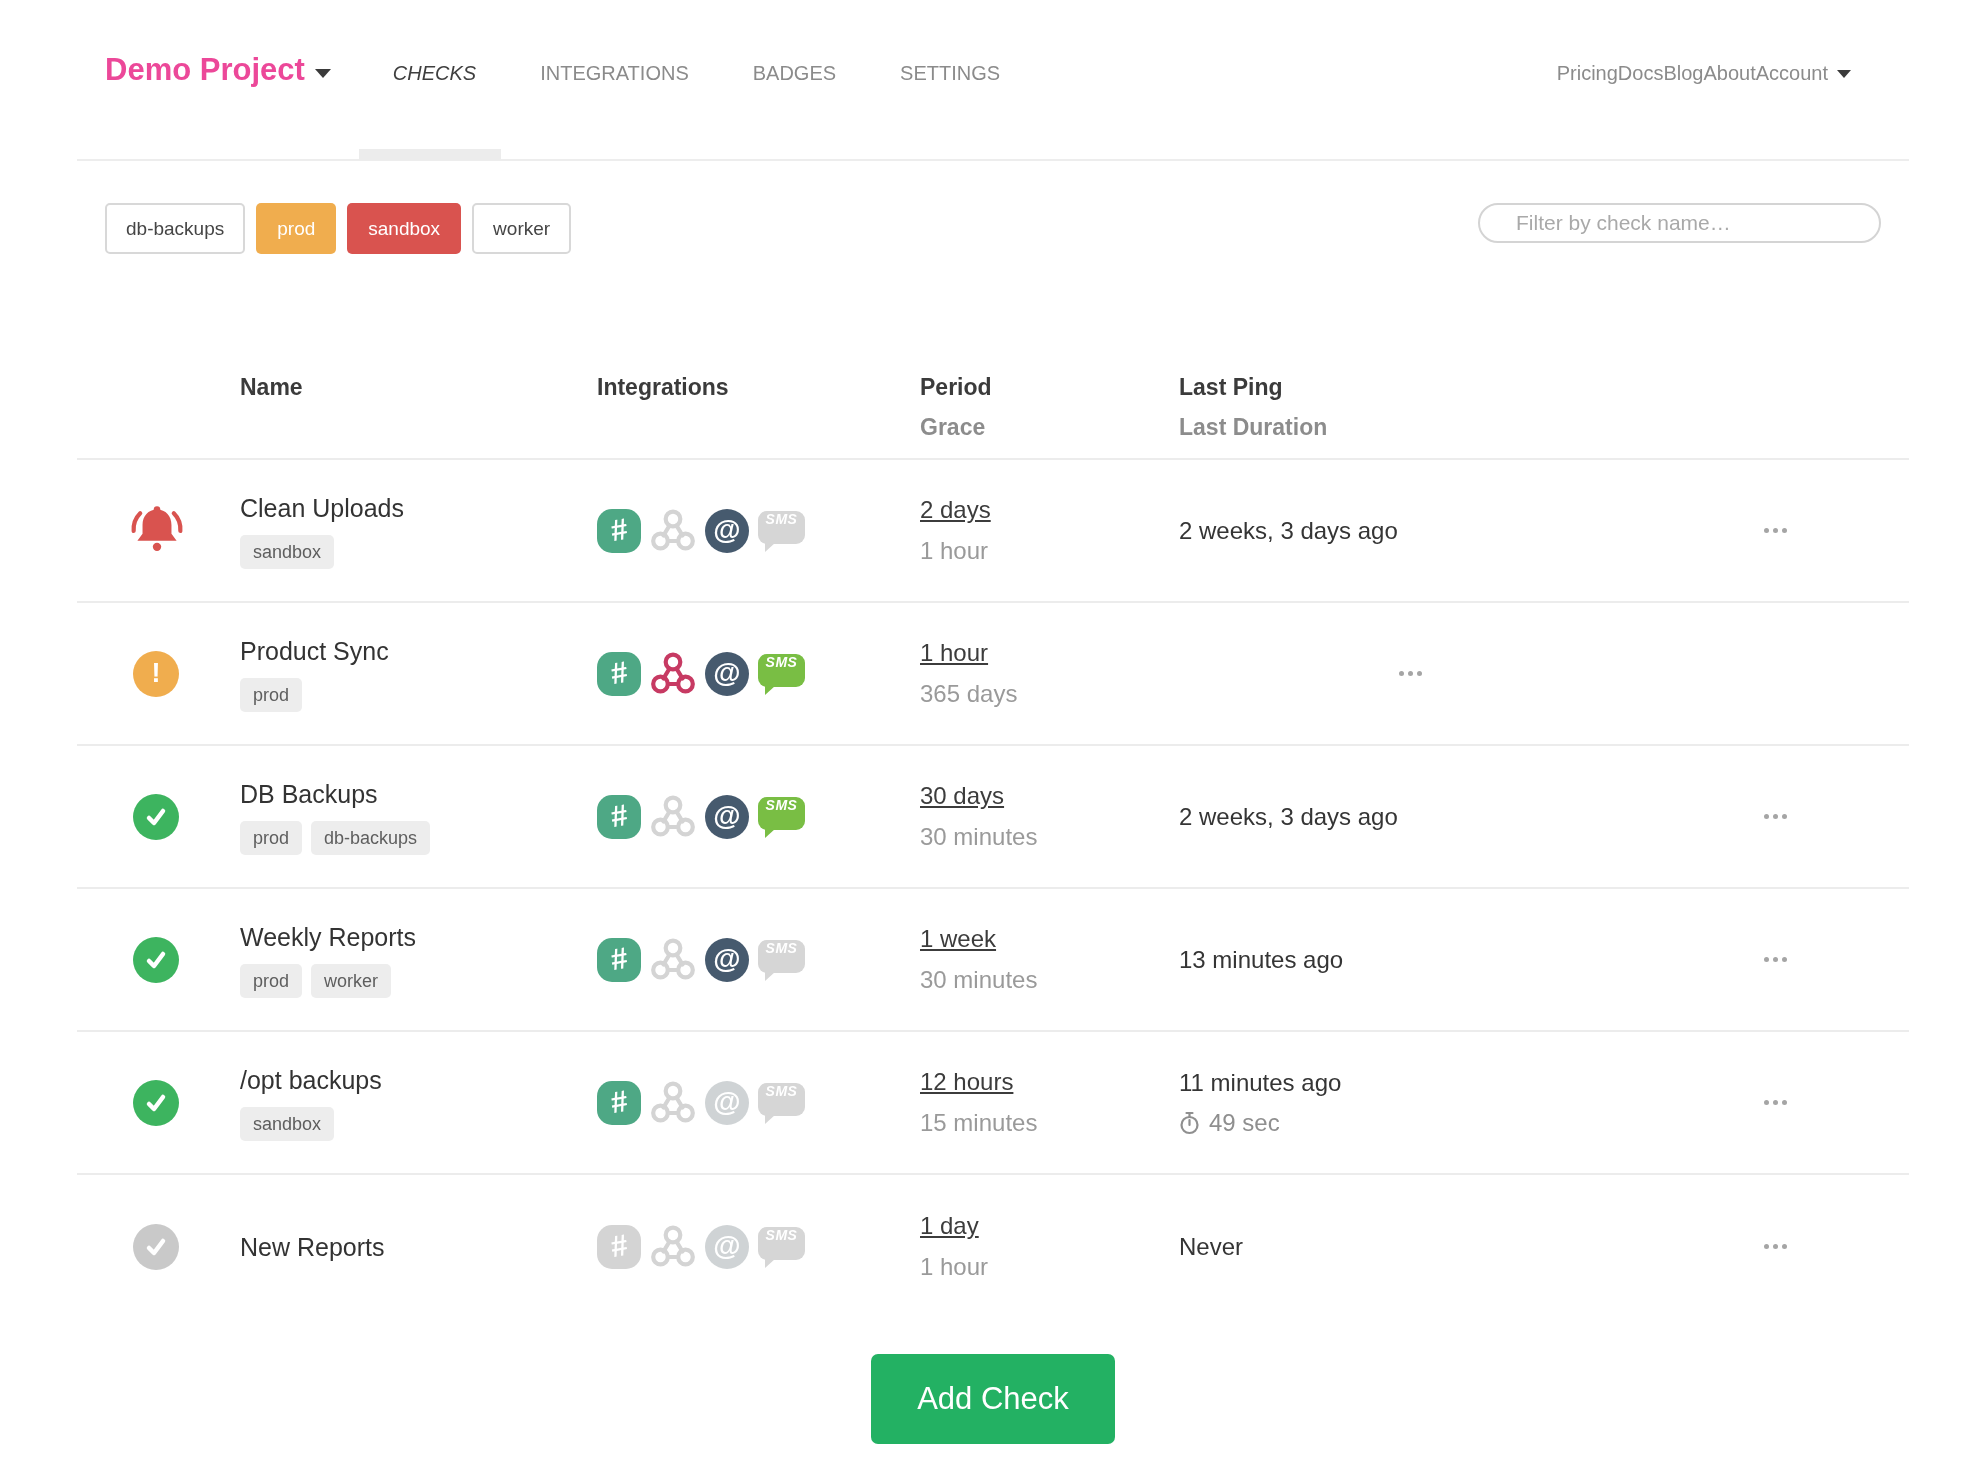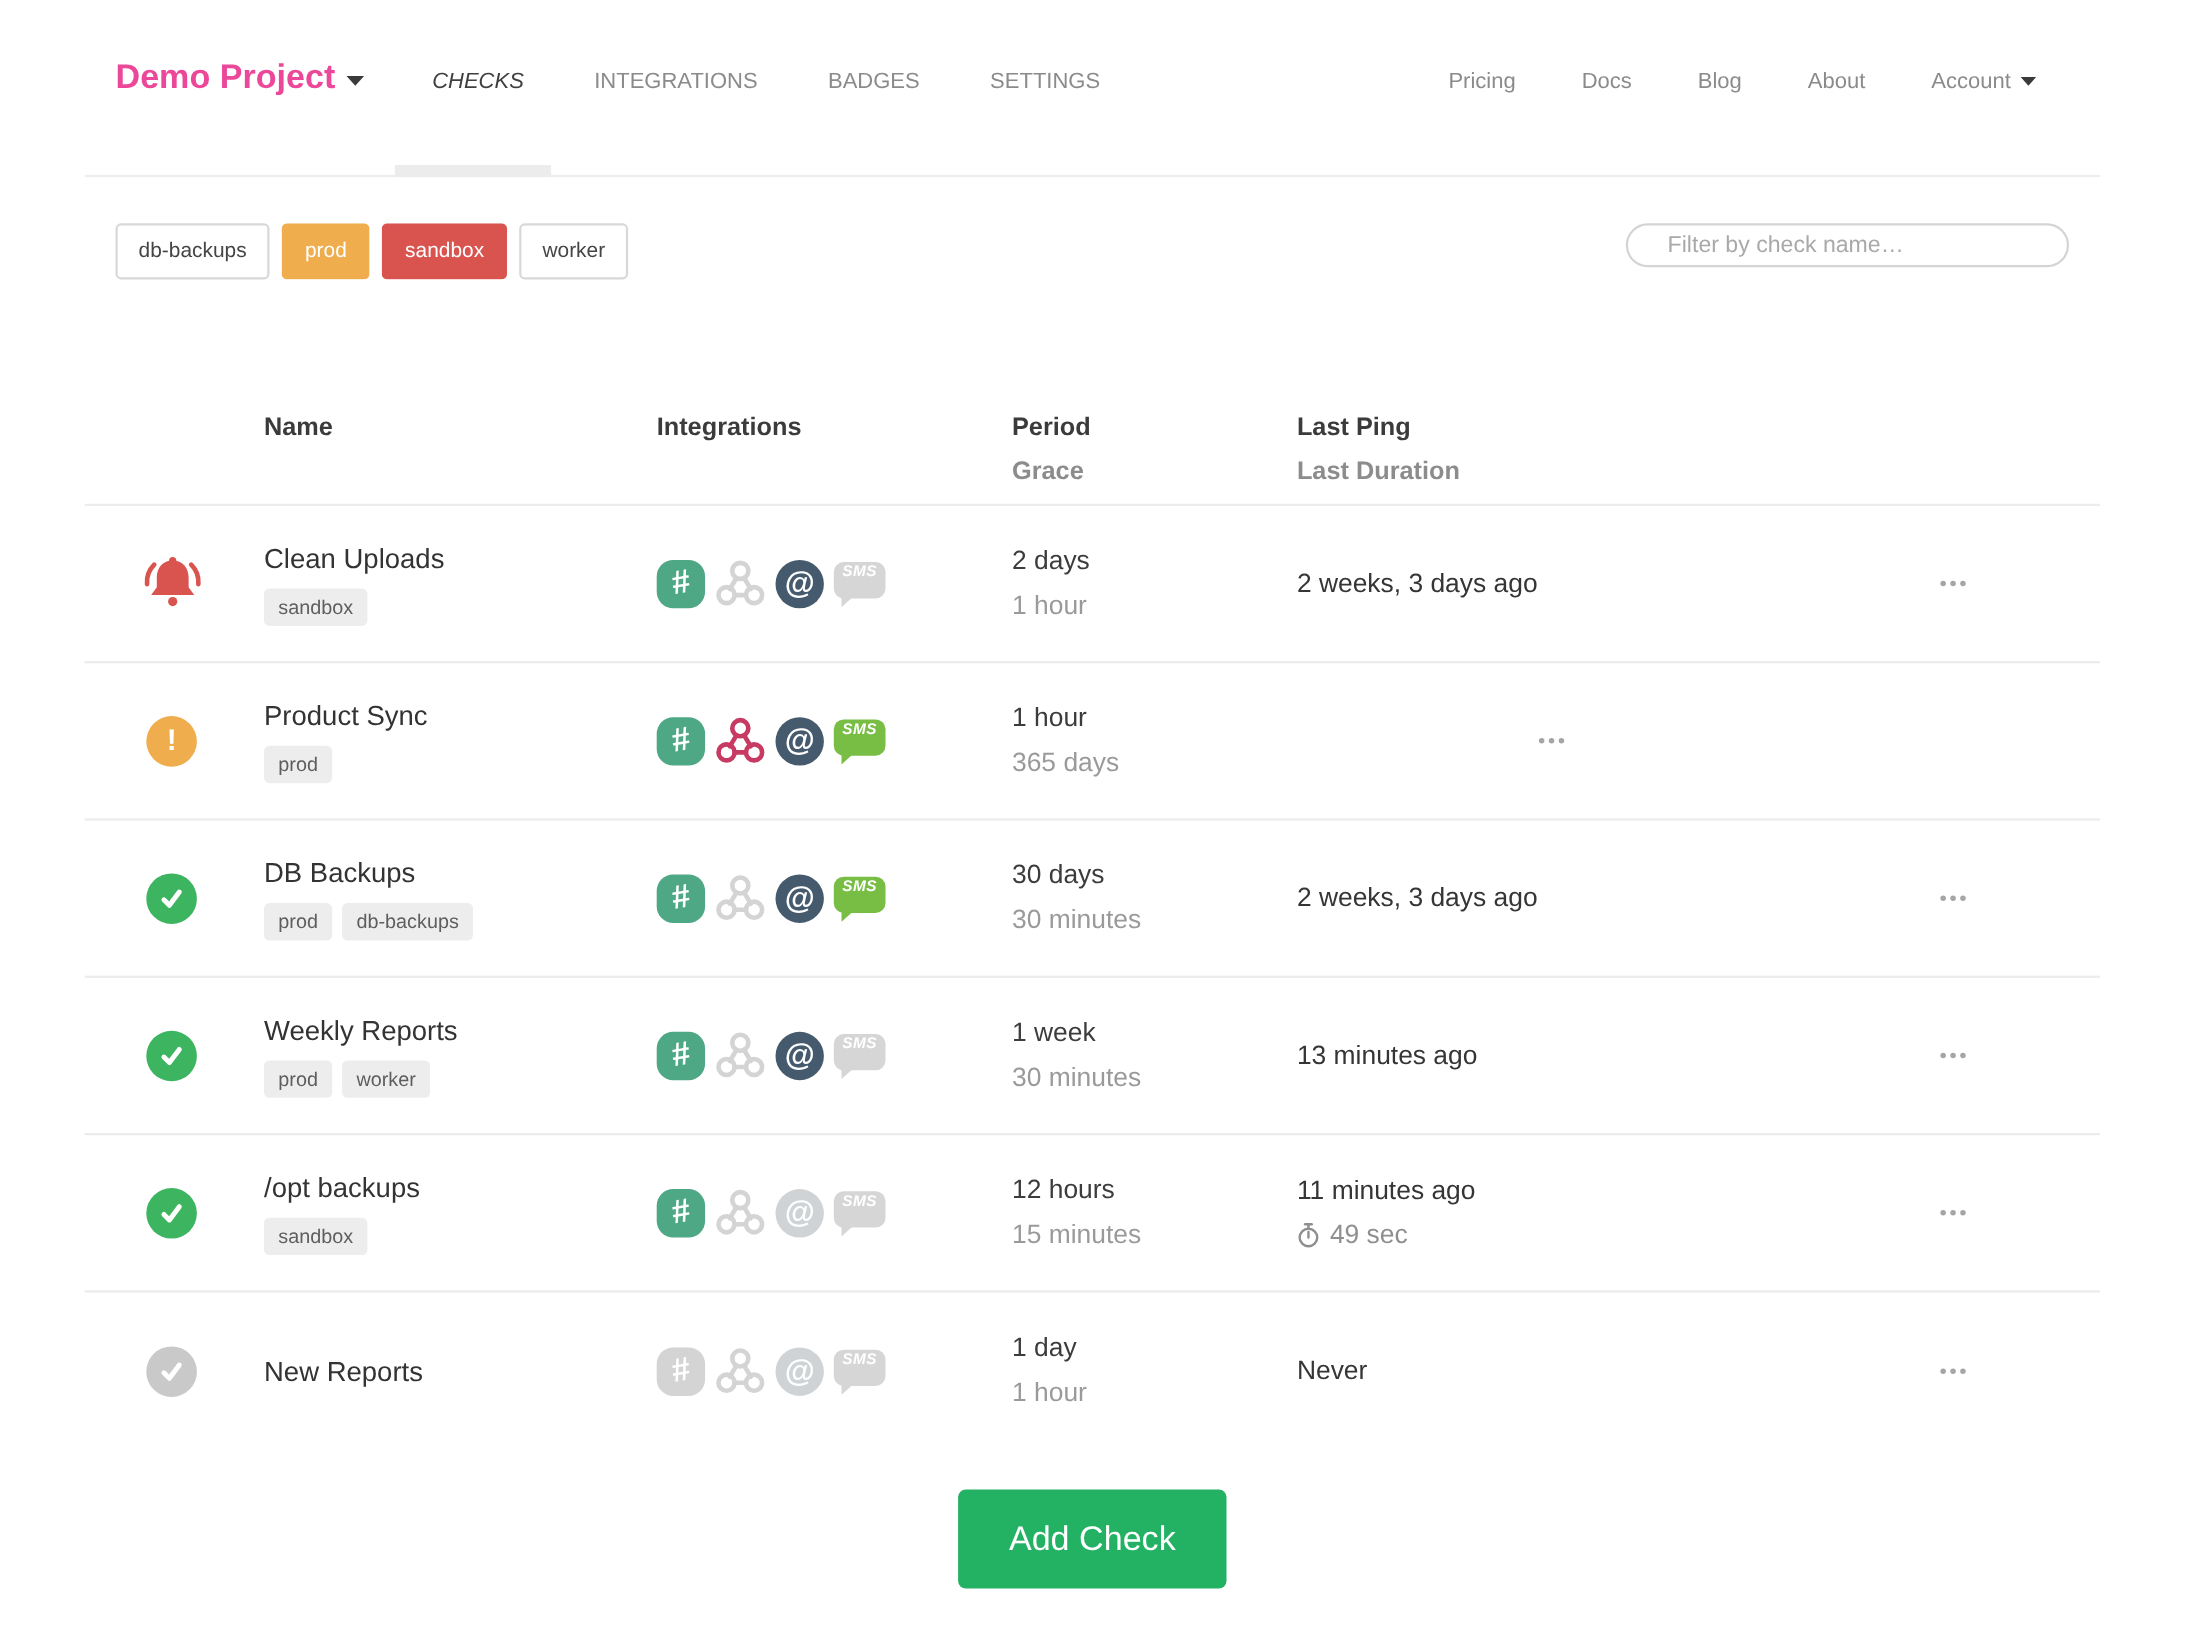--- a/index.html
+++ b/index.html
@@ -22,21 +22,21 @@
     border-left:8px solid transparent; border-right:8px solid transparent;
     border-top:9px solid #3a3a3a; vertical-align:2px;
   }
   .caret.small { border-left-width:7px; border-right-width:7px; border-top-width:8px; margin-left:9px; }
   .tabs { display:flex; margin-left:62px; gap:64px; }
   .tab { font-size:20px; color:#8b8b8b; line-height:40px; position:relative; cursor:pointer; white-space:nowrap; }
   .tab.active { color:#3f3f3f;font-style:italic; }
   .tab.active::after {
     content:""; position:absolute; left:-34px; right:-25px; top:96px; height:11px; background:#ececec;
   }
-  .nav-right { display:flex; margin-left:auto; gap:60px; align-items:flex-start; padding-right:30px; }
+  .nav-right { display:flex; margin-left:auto; align-items:flex-start; padding-right:30px; }
   .nav-link { font-size:20px; color:#8b8b8b; line-height:40px; cursor:pointer; white-space:nowrap; }
 
   
   .filter-row { margin-top:42px; display:flex; align-items:flex-start; gap:11px; padding:0 28px; }
   .filter-btn {
     font-size:19px; line-height:1; padding:14px 19px; border-radius:5px; cursor:pointer;
     border:2px solid transparent; font-family:inherit;
   }
   .filter-btn.outline { background:#fff; border-color:#d8d8d8; color:#454545; }
   .filter-btn.orange  { background:#f0ad4e; color:#fff; }
@@ -105,21 +105,21 @@
     display:flex; align-items:flex-start; justify-content:center; flex:0 0 auto; margin-top:-6px;
   }
   .icon-sms span { color:#fff; font-size:14px; font-weight:bold; font-style:italic; letter-spacing:.5px; }
   .icon-sms::after {
     content:""; position:absolute; left:7px; bottom:-8px; width:0; height:0;
     border-top:9px solid var(--b); border-right:10px solid transparent;
   }
   .icon-sms.off { --b:#d6d6d6; }
 
   
-  .period-main { font-size:24px; color:#3c3c3c; line-height:28px; }
+  .period-main { font-size:24px; color:#3c3c3c; line-height:28px;text-decoration:underline; }
   .period-grace { font-size:24px; color:#9a9a9a; line-height:28px; margin-top:13px; }
   .ping-main { font-size:24px; color:#353535; line-height:28px; }
   .duration-line { display:flex; align-items:center; gap:9px; margin-top:12px; color:#8f8f8f; font-size:24px; }
 
   
   .cell-menu { display:flex; justify-content:center; }
   .dots { display:flex; gap:4px; background:none; border:none; cursor:pointer; padding:8px; }
   .dots i { width:5px; height:5px; border-radius:50%; background:#a5a5a5; }
 
   

